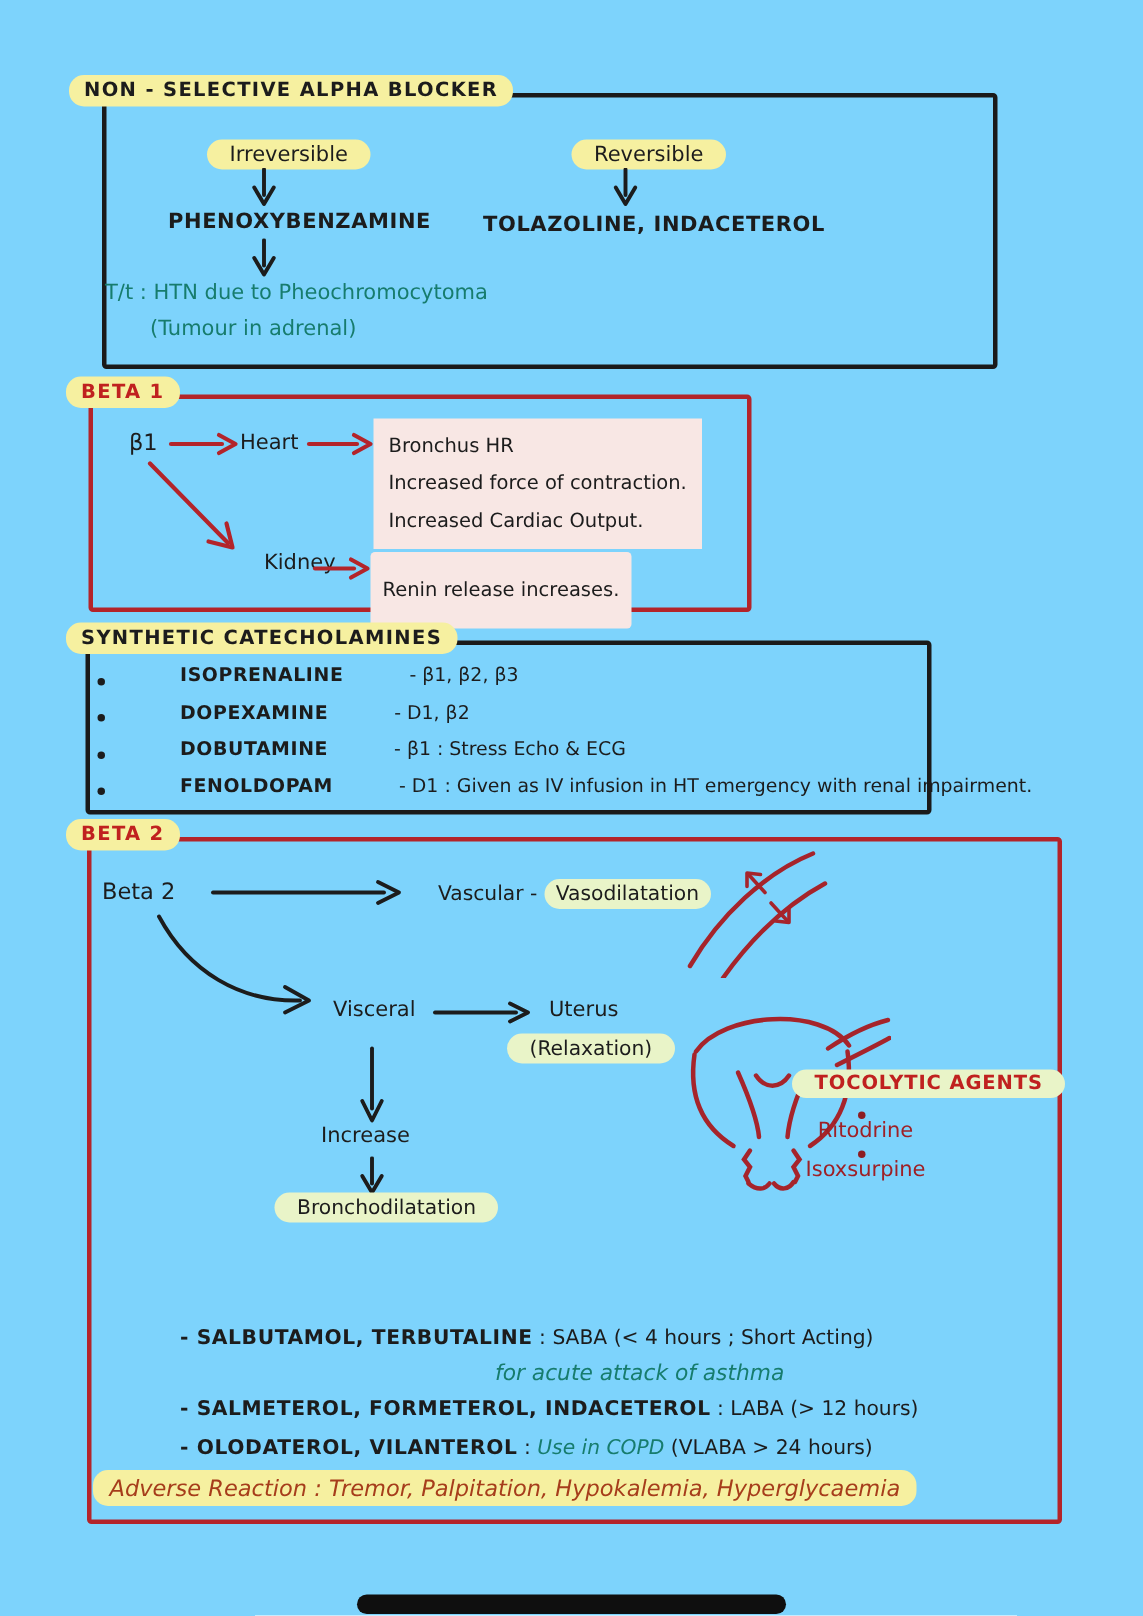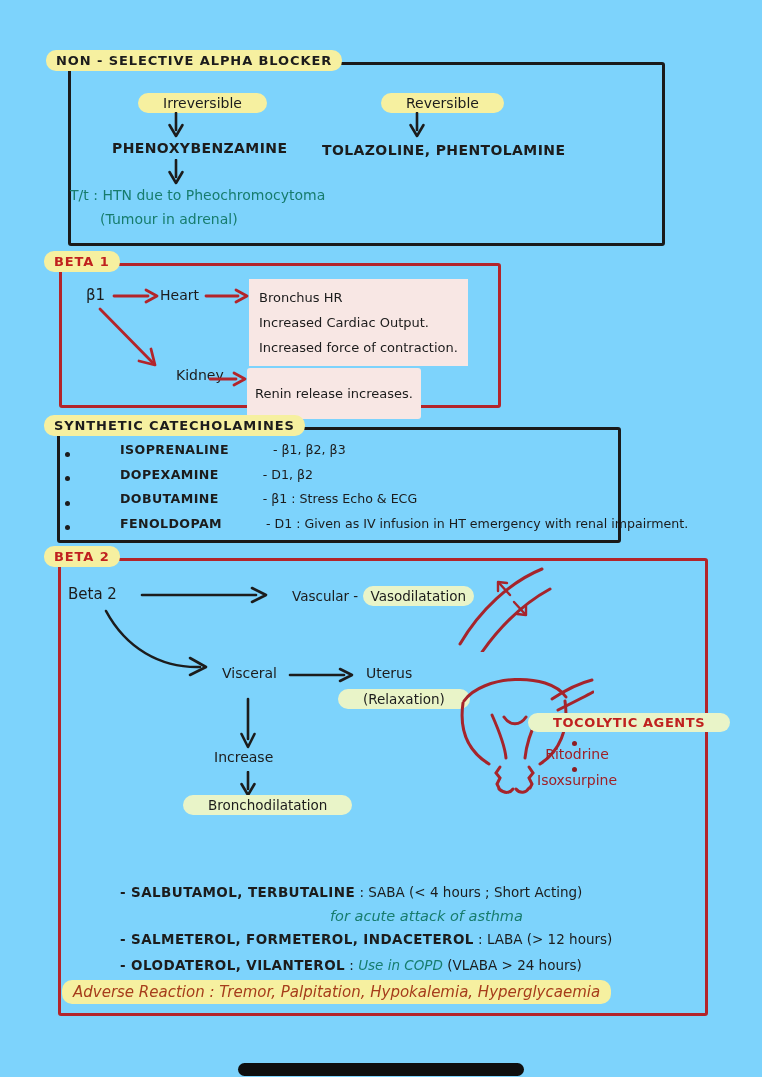--- a/index.html
+++ b/index.html
@@ -3,21 +3,21 @@
 <meta charset="utf-8">
 <style>
   html,body{margin:0;padding:0;background:#ffffff;}
   #page{position:relative;width:762px;height:1077px;background:#7dd3fc;overflow:hidden;
         font-family:"DejaVu Sans",sans-serif;color:#1c1c1c;}
   .abs{position:absolute;white-space:nowrap;}
   
   .box{position:absolute;border:3px solid #1a1a1a;border-radius:3px;background:transparent;}
   .box.red{border-color:#b3242a;}
   
-  .chip{display:inline-block;background:#f6f0a0;border-radius:10px;padding:2px 25px;}
+  .chip{display:inline-block;background:#f6f0a0;border-radius:10px;padding:2px 15px;}
   .head-chip{position:absolute;z-index:3;background:#f6f0a0;border-radius:10px;padding:3px 10px;
              font-weight:bold;font-size:13px;letter-spacing:0.9px;}
   .head-chip.red{color:#c0211f;}
   
   .bold{font-weight:bold;letter-spacing:0.4px;}
   .teal{color:#177c6d;}
   .teal-italic{color:#177c6d;font-style:italic;}
   .pale{background:#e9f4c8;}
   .pinkblock{background:#f8e7e4;}
   
@@ -107,43 +107,43 @@
   <span class="abs teal" id="alpha-use1">T/t : HTN due to Pheochromocytoma</span>
   <span class="abs teal" id="alpha-use2">(Tumour in adrenal)</span>
 
   <span class="abs chip" id="reversible-chip">Reversible</span>
   <div class="abs" id="alpha-arrow3">
     <svg width="18" height="26" viewBox="0 0 18 26">
         <path d="M9 1 L9 18" stroke="#1c1c1c" stroke-width="2.6" fill="none" stroke-linecap="round"></path>
         <path d="M2.5 13 L9 24 L15.5 13" stroke="#1c1c1c" stroke-width="2.6" fill="none" stroke-linecap="round" stroke-linejoin="round"></path>
       </svg>
   </div>
-  <span class="abs bold" id="tolazoline">TOLAZOLINE, PHENTOLAMINE</span>
+  <span class="abs bold" id="tolazoline">TOLAZOLINE, INDACETEROL</span>
 
   <div class="box red" id="beta1-box"></div>
   <div class="head-chip red" id="beta1-head">BETA 1</div>
 
   <span class="abs" id="b1-receptor">β1</span>
   <div class="abs" id="b1-arrow-heart">
     <svg width="48" height="16" viewBox="0 0 48 16">
         <path d="M2 8 L36 8" stroke="#b3242a" stroke-width="2.8" fill="none" stroke-linecap="round"></path>
         <path d="M34 2 L45 8 L34 14" stroke="#b3242a" stroke-width="2.8" fill="none" stroke-linecap="round" stroke-linejoin="round"></path>
       </svg>
   </div>
   <span class="abs" id="b1-heart">Heart</span>
   <div class="abs" id="b1-arrow-block">
     <svg width="46" height="16" viewBox="0 0 46 16">
         <path d="M2 8 L34 8" stroke="#b3242a" stroke-width="2.8" fill="none" stroke-linecap="round"></path>
         <path d="M32 2 L43 8 L32 14" stroke="#b3242a" stroke-width="2.8" fill="none" stroke-linecap="round" stroke-linejoin="round"></path>
       </svg>
   </div>
   <div class="abs pinkblock" id="b1-heart-block">
     <div>Bronchus HR</div>
+    <div>Increased force of contraction.</div>
     <div>Increased Cardiac Output.</div>
-    <div>Increased force of contraction.</div>
   </div>
   <div class="abs" id="b1-arrow-diag">
     <svg width="75" height="72" viewBox="0 0 75 72">
         <path d="M6 5 L58 58" stroke="#b3242a" stroke-width="2.8" fill="none" stroke-linecap="round"></path>
         <path d="M57 45 L61 61 L45 57" stroke="#b3242a" stroke-width="2.8" fill="none" stroke-linecap="round" stroke-linejoin="round"></path>
       </svg>
   </div>
   <span class="abs" id="b1-kidney">Kidney</span>
   <div class="abs" id="b1-arrow-renin">
     <svg width="40" height="16" viewBox="0 0 40 16">

